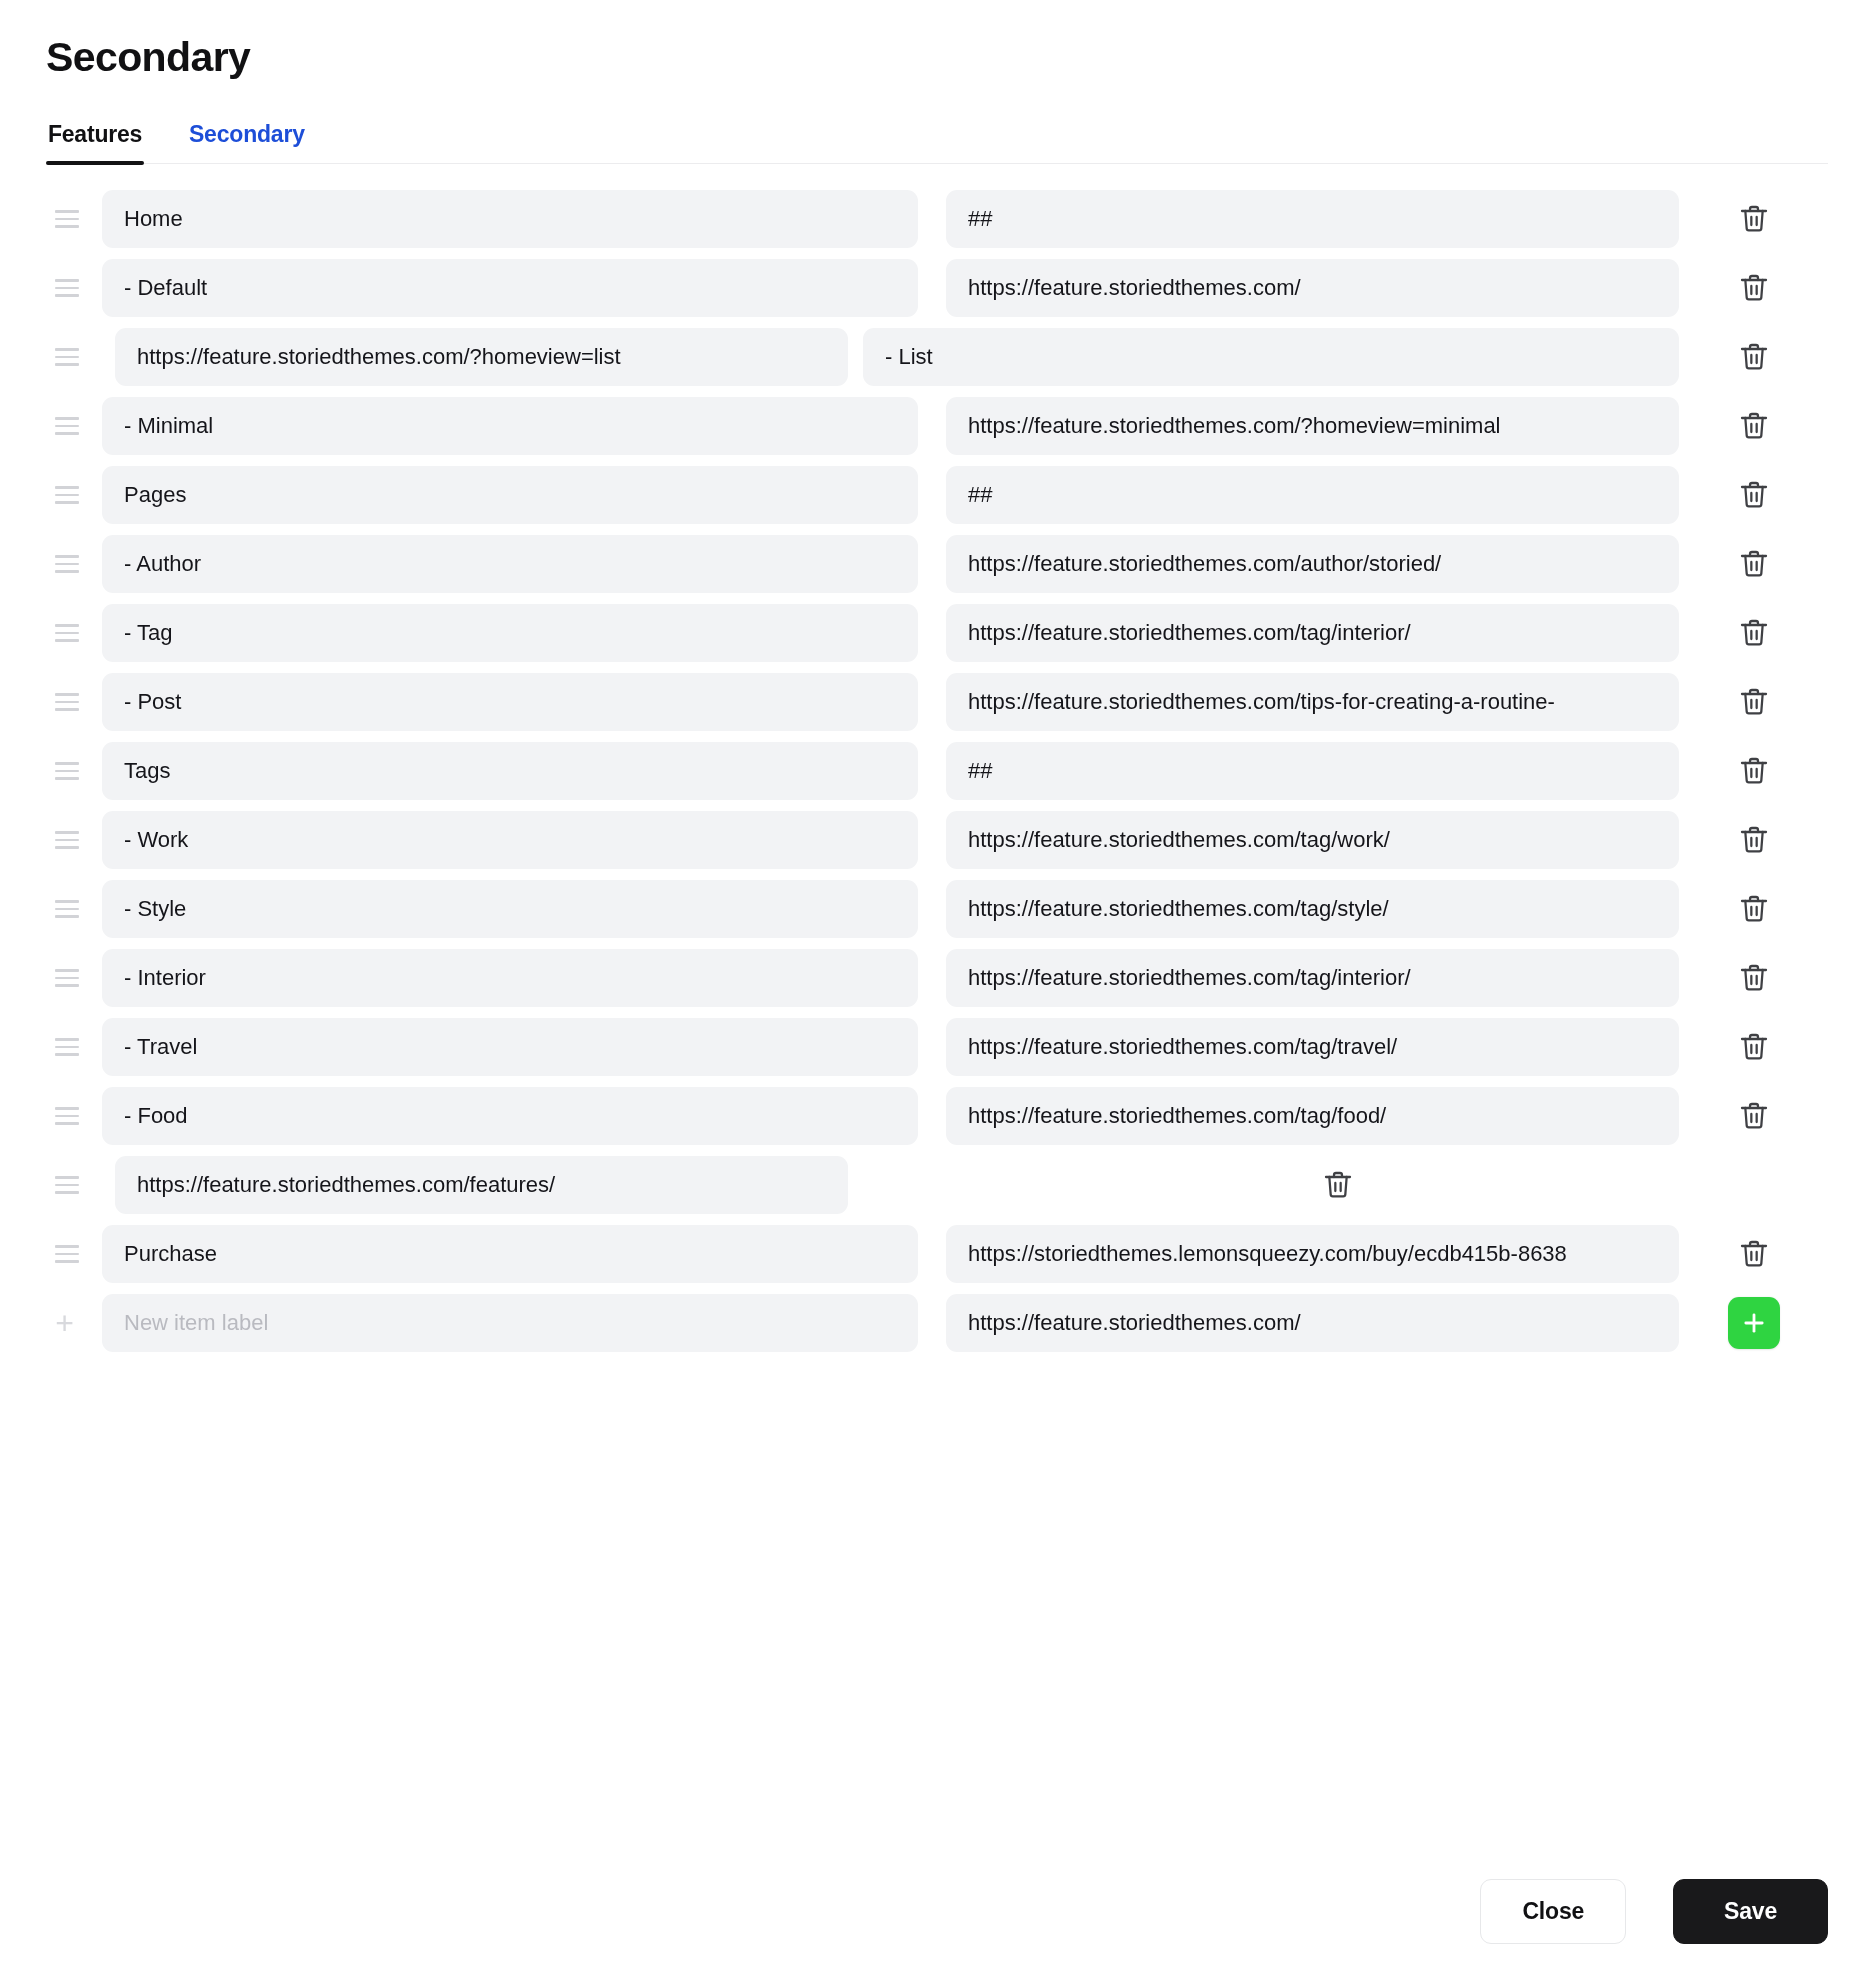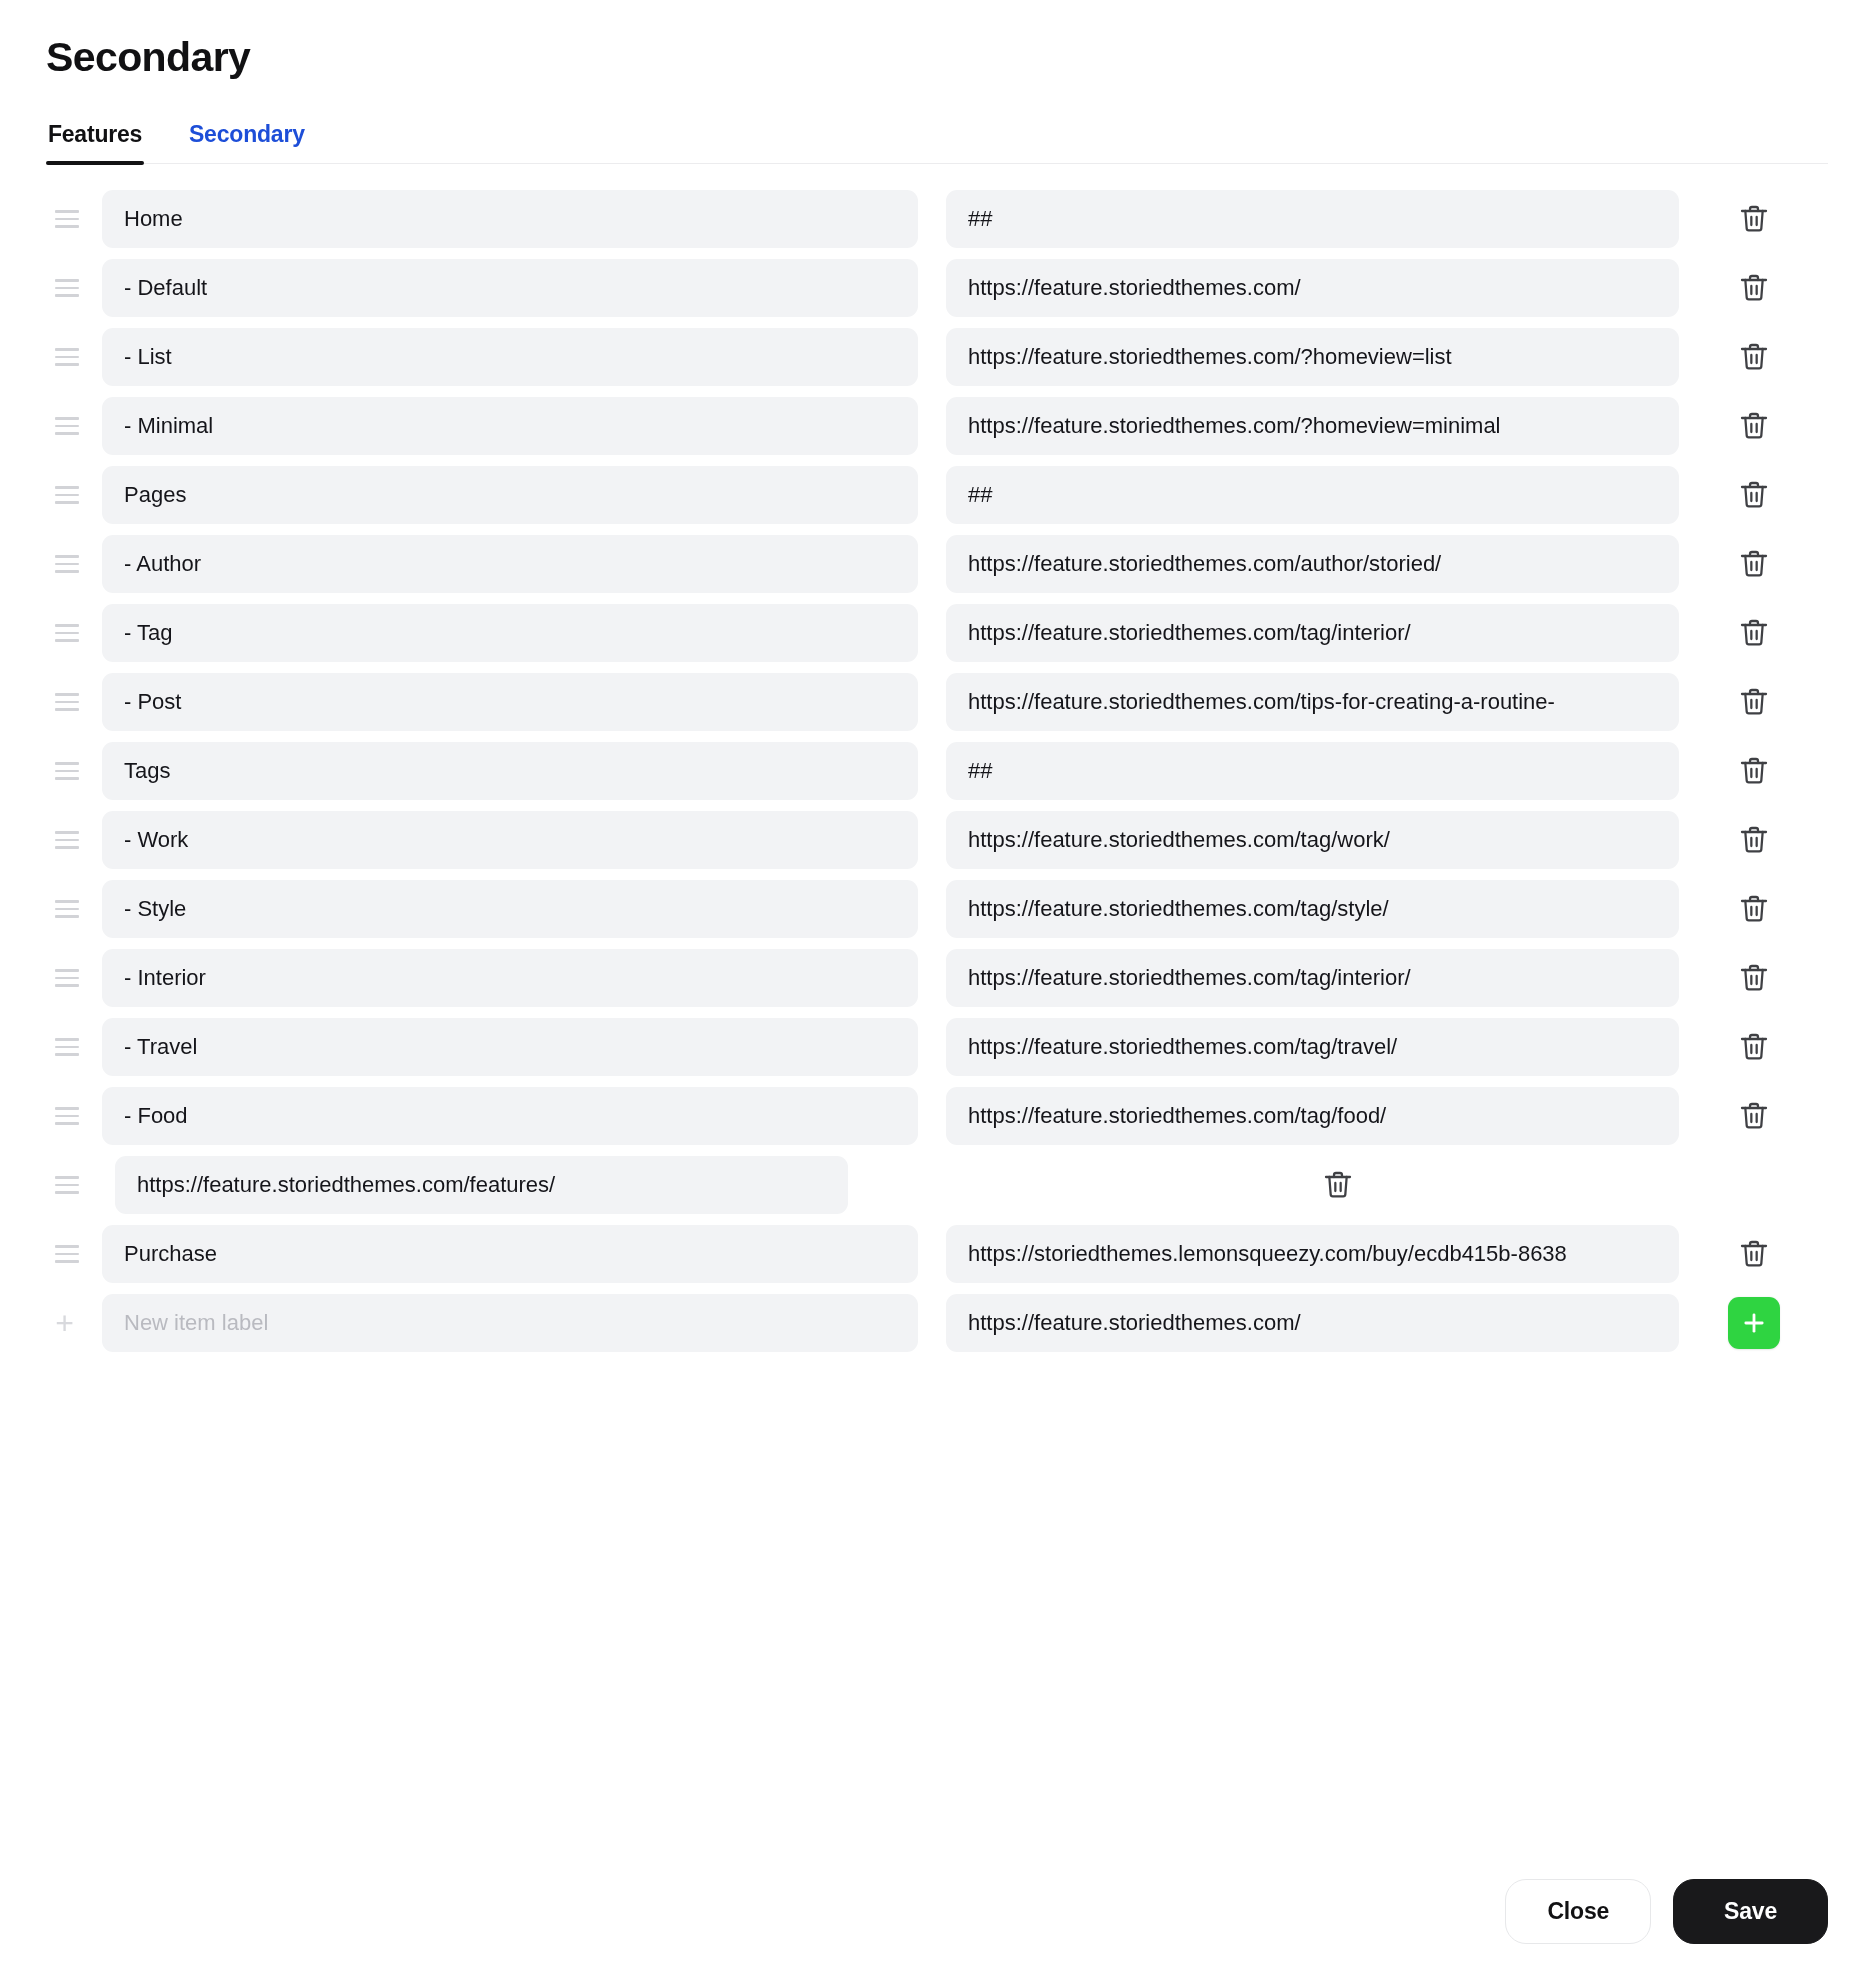--- a/index.html
+++ b/index.html
@@ -169,25 +169,26 @@
     bottom: 35px;
     display: flex;
     gap: 22px;
     align-items: center;
   }
 
   .btn {
     font-family: "Liberation Sans", sans-serif;
     font-size: 23px;
     font-weight: 700;
-    border-radius: 21px;
+    border-radius: 11px;
     height: 65px;
     padding: 0 41px;
     cursor: pointer;
     letter-spacing: -0.2px;
+    margin-left: 25px;
   }
   .btn-close {
     background: #ffffff;
     color: #111113;
     border: 1.9px solid #e7e8ea;
   }
   .btn-save {
     background: #19191b;
     color: #ffffff;
     border: 1.9px solid #19191b;
@@ -246,22 +247,22 @@
             </svg>
           </button>
         </div>
       </div>
       <div class="nav-row">
         <div class="handle">
           <span></span>
           <span></span>
           <span></span>
         </div>
+        <input class="field url-field" value="https://feature.storiedthemes.com/?homeview=list" style="">
         <input class="field label-field" value="- List" style="">
-        <input class="field url-field" value="https://feature.storiedthemes.com/?homeview=list" style="">
         <div class="row-action">
           <button class="trash-btn">
             <svg width="32" height="32" viewBox="0 0 24 24" fill="none" stroke="#3f4044" stroke-width="1.7" stroke-linecap="round" stroke-linejoin="round">
               <path d="M3 6h18"></path>
               <path d="M9 6V4.5A1.5 1.5 0 0 1 10.5 3h3A1.5 1.5 0 0 1 15 4.5V6"></path>
               <path d="M5.5 6l1 13a1.6 1.6 0 0 0 1.6 1.5h7.8A1.6 1.6 0 0 0 17.5 19l1-13"></path>
               <path d="M10 10.5v6"></path>
               <path d="M14 10.5v6"></path>
             </svg>
           </button>

